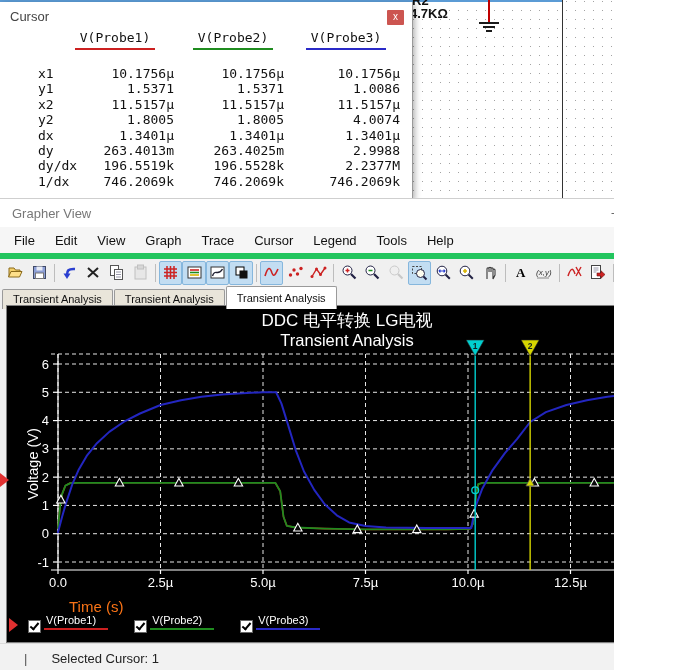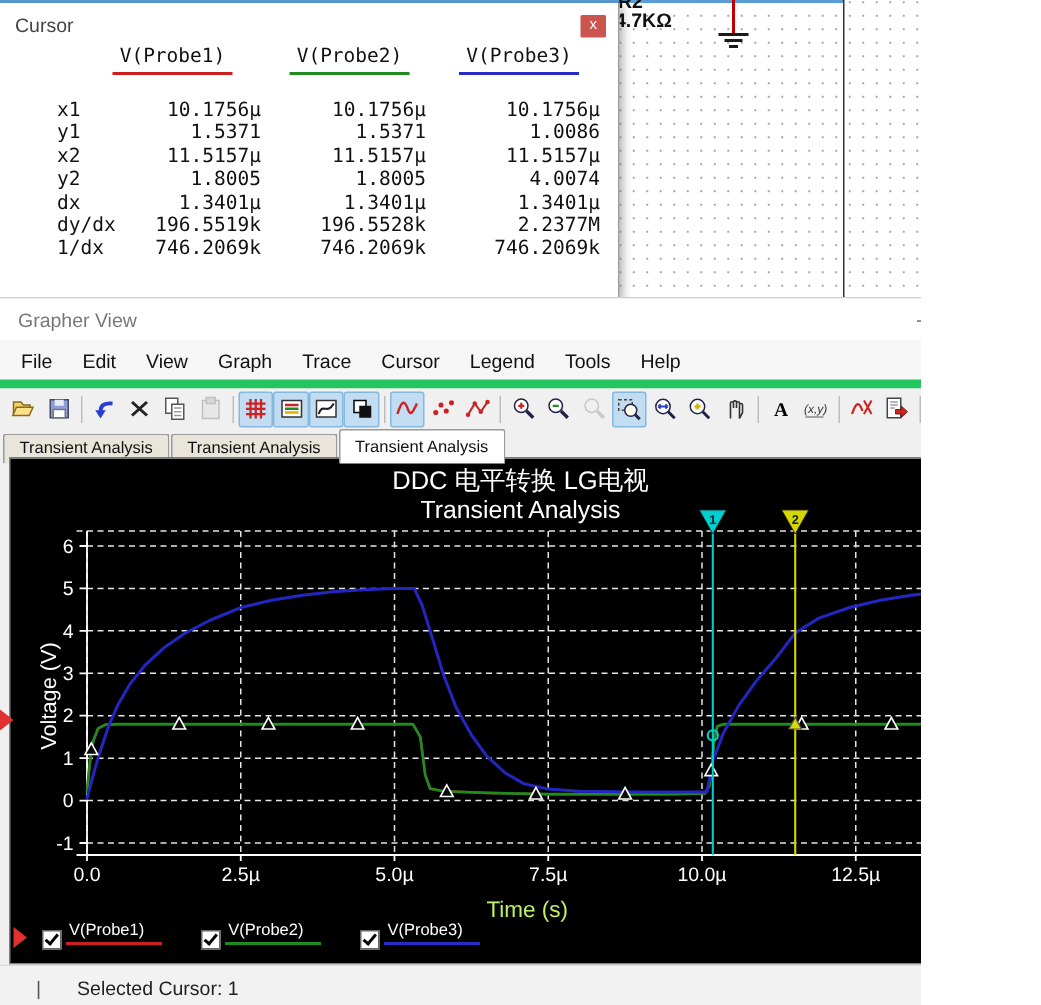--- a/index.html
+++ b/index.html
@@ -57,21 +57,21 @@
   .gtab{font-size:11px;color:#111;background:#e9e5da;border:1px solid #9a9a9a;border-bottom:none;
     padding:2px 10px 2px 10px;margin-right:1px;border-radius:2px 2px 0 0;height:15px;line-height:15px;}
   .gtab.active{background:#fff;height:18px;line-height:18px;position:relative;z-index:2;}
 
   
   .chart{position:absolute;left:6px;top:106px;width:682px;height:338px;background:#000;border:1px solid #808080;box-sizing:border-box;}
   .c-title{position:absolute;left:0;right:0;top:3px;text-align:center;color:#fff;font-size:17px;}
   .c-sub{position:absolute;left:0;right:0;top:25px;text-align:center;color:#fff;font-size:16.5px;}
   #plot-svg{position:absolute;left:0;top:0;}
   .c-ylab{position:absolute;left:26px;top:158px;transform:translate(-50%,-50%) rotate(-90deg);color:#fff;font-size:14.5px;white-space:nowrap;}
-  .c-xlab{position:absolute;left:37px;width:615px;top:292px;text-align:center;color:#bef264;font-size:15px;}
+  .c-xlab{position:absolute;left:62px;width:615px;top:292px;text-align:left;color:#f97316;font-size:15px;}
   .legend{position:absolute;left:2px;top:306px;right:2px;height:26px;display:flex;align-items:center;gap:26px;}
   .lg-arrow{width:0;height:0;border-left:9px solid #e03030;border-top:7px solid transparent;border-bottom:7px solid transparent;}
   .lg-item{display:flex;align-items:flex-end;gap:3px;}
   .lgbox{display:inline-block;width:11px;height:11px;background:#fff;border:1px solid #666;position:relative;}
   .lgbox .check{position:absolute;left:3px;top:0px;width:3px;height:7px;border:solid #000;border-width:0 2px 2px 0;transform:rotate(40deg);}
   .lgl{font-size:11px;color:#fff;border-bottom:2px solid #888;padding:0 12px 2px 2px;position:relative;top:-3px;}
 
   .trace-arrow{position:absolute;left:0;top:274px;width:0;height:0;border-left:9px solid #e03030;
     border-top:7px solid transparent;border-bottom:7px solid transparent;z-index:5;}
 
@@ -146,20 +146,26 @@
           <div class="cw-l">y2</div>
           <div class="cw-v">1.8005</div>
           <div class="cw-v">1.8005</div>
           <div class="cw-v">4.0074</div>
         </div>
       <div class="cw-row">
           <div class="cw-l">dx</div>
           <div class="cw-v">1.3401µ</div>
           <div class="cw-v">1.3401µ</div>
           <div class="cw-v">1.3401µ</div>
+        </div>
+      <div class="cw-row">
+          <div class="cw-l">dy</div>
+          <div class="cw-v">263.4013m</div>
+          <div class="cw-v">263.4025m</div>
+          <div class="cw-v">2.9988</div>
         </div>
       <div class="cw-row">
           <div class="cw-l">dy/dx</div>
           <div class="cw-v">196.5519k</div>
           <div class="cw-v">196.5528k</div>
           <div class="cw-v">2.2377M</div>
         </div>
       <div class="cw-row">
           <div class="cw-l">1/dx</div>
           <div class="cw-v">746.2069k</div>

